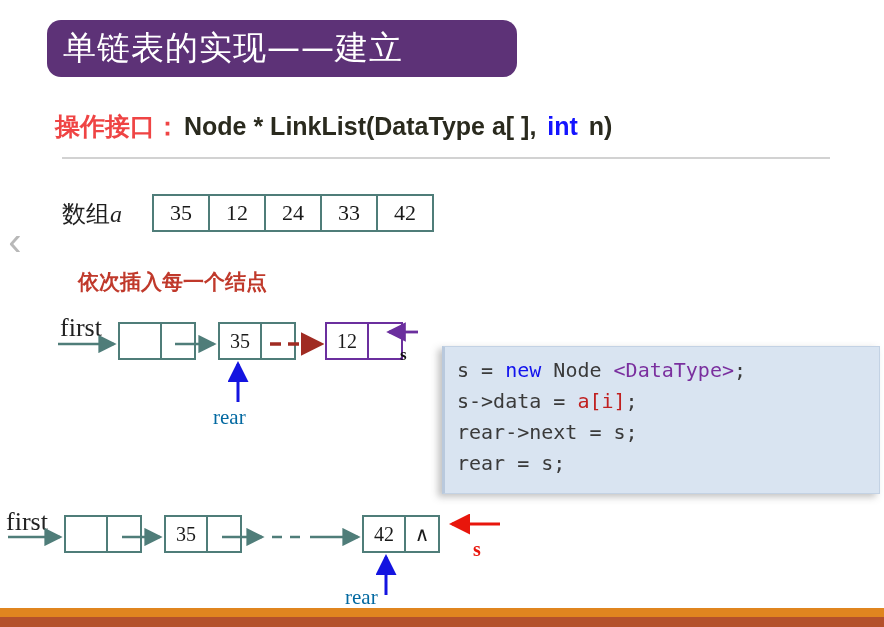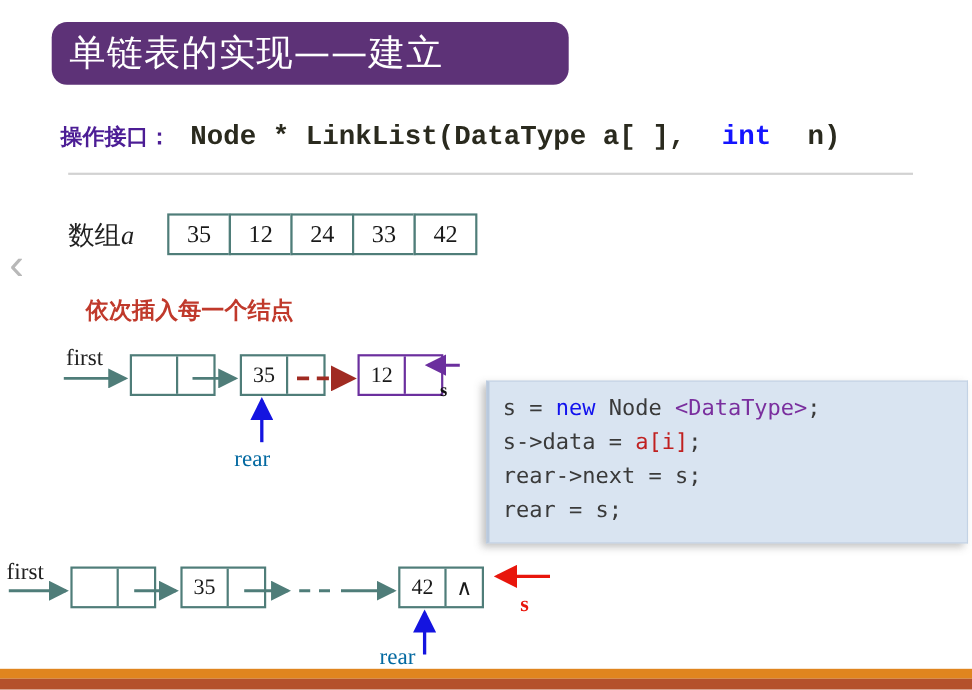--- a/index.html
+++ b/index.html
@@ -61,31 +61,31 @@
 
   
   .op-line {
     position: absolute;
     left: 55px;
     top: 110px;
     white-space: nowrap;
     font-size: 25px;
   }
   .op-label {
-    color: #4c1d95;
+    color: #ef4444;
     font-family: "DejaVu Sans", sans-serif;
     font-weight: 700;
-    font-size: 20px;
+    font-size: 25px;
   }
   .op-sig {
     color: #2a2a1e;
-    font-family: Liberation Mono, monospace;
+    font-family: Liberation Sans, sans-serif;
     font-weight: 700;
     font-size: 25px;
-    margin-left: 18px;
+    margin-left: 4px;
   }
   .kw-int {
     color: #1414ff;
     font-weight: 700;
   }
   .hrule {
     position: absolute;
     left: 62px;
     top: 157px;
     width: 768px;
@@ -135,21 +135,21 @@
     left: 78px;
     top: 268px;
     color: #c0392b;
     font-family: Liberation Serif, serif;
     font-weight: 700;
     font-size: 21px;
   }
   .ptr-label {
     position: absolute;
     font-family: "Liberation Serif", serif;
-    font-size: 21px;
+    font-size: 26px;
     color: #222;
   }
   .node {
     position: absolute;
     display: flex;
     border: 2px solid #4f7d79;
     background: #fff;
     box-sizing: border-box;
   }
   .node.purple { border-color: #6b2f9e; }

